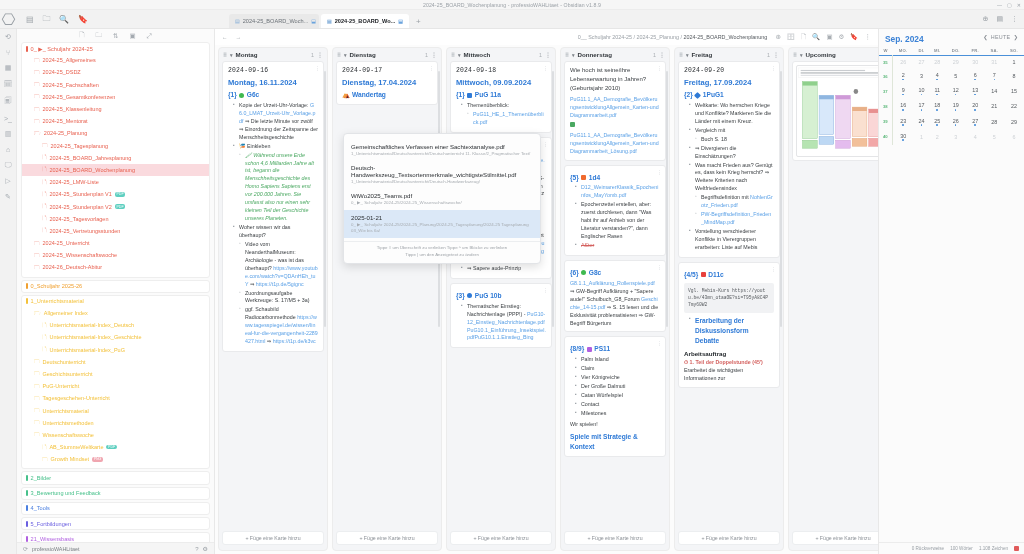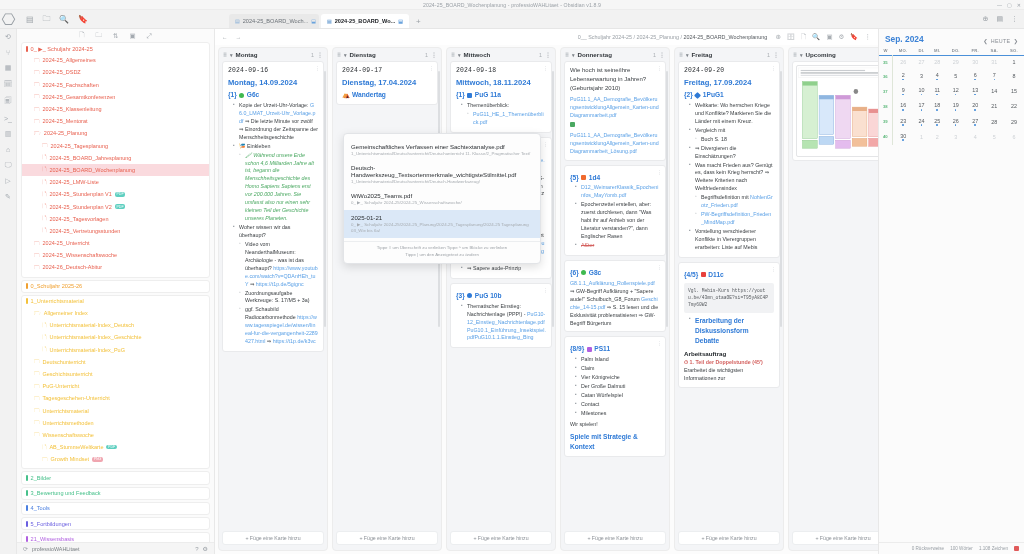--- a/index.html
+++ b/index.html
@@ -126,21 +126,21 @@
   .sg { padding: 3.5px 7px; }
   .sg .t1 { font-size:6.1px; color:#2b2f33; }
   .sg .t2 { font-size:4.4px; color:#a6abb0; line-height:1.45; margin-top:1px; }
   .sg.active { background:#dbe8f7; }
   .pop-foot { border-top:1px solid #eceef0; margin-top:3px; padding: 3px 6px 4px 6px; text-align:center; }
   .pop-foot div { font-size:4.4px; color:#a0a5aa; margin-bottom:2px; }
 
   
   .rightpane { width: 146px; flex:0 0 146px; background:#fbfbfb; border-left:1px solid #e8e8e8;
                display:flex; flex-direction:column; }
-  .cal-head { display:flex; align-items:flex-end; padding: 5px 6px 4px 6px; }
+  .cal-head { display:flex; align-items:flex-start; padding: 5px 6px 4px 6px; }
   .cal-title { font-size:8.4px; font-weight:bold; color:#4a4f54; }
   .cal-title span { color:#3b82d6; }
   .cal-nav { margin-left:auto; display:flex; align-items:center; gap:3px; font-size:5.4px; color:#8b9096; }
   .cal-nav .today { letter-spacing:.3px; }
   table.cal { width: 100%; border-collapse: collapse; }
   table.cal th { font-size:4.2px; color:#8b9096; font-weight:bold; padding-bottom:2px; letter-spacing:.2px;}
   table.cal thead tr { border-bottom: 1px solid #4a90d9; }
   table.cal td { text-align:center; font-size:5.4px; color:#54595e; padding: 3px 0 4px 0; position:relative; }
   table.cal td.wk { font-size:4.2px; color:#5cb87a; font-weight:bold; border-right:1px solid #dfe6d9; }
   table.cal td.out { color:#cdd1d5; }
@@ -434,21 +434,21 @@
               <span class="grip">⠿</span>
               <span class="chev">▾</span>
               <span>Montag</span>
               <span class="cnt">1</span>
               <span class="dots">⋮</span>
             </div>
             <div class="lane-body">
               <div class="card">
                 <span class="kebab">⋮</span>
                 <div class="date-mono">2024-09-16</div>
-                <div class="h-blue">Montag, 14.09.2024</div>
+                <div class="h-blue">Montag, 16.11.2024</div>
                 <div class="h-sub">
                   <span>{1}</span>
                   <span class="ci" style="background: rgb(63, 185, 80);"></span>
                   <span>G6c</span>
                 </div>
                 <ul>
                   <li class="">Kopie der Urzeit-Uhr-Vorlage: <span class="lnk">G6.0_LMAT_Urzeit-Uhr_Vorlage.pdf</span> ⇒ Die letzte Minute vor zwölf ⇒ Einordnung der Zeitspanne der Menschheitsgeschichte</li>
                   <li class="">🎏 Einkleben</li>
                   <li class="circ" style="margin-left: 6px;"><span class="green-i">🖌 Während unsere Erde schon 4,6 Milliarden Jahre alt ist, begann die Menschheitsgeschichte des Homo Sapiens Sapiens erst vor 200.000 Jahren. Sie umfasst also nur einen sehr kleinen Teil der Geschichte unseres Planeten.</span></li>
                   <li class="">Woher wissen wir das überhaupt?</li>
@@ -489,21 +489,21 @@
               <span class="grip">⠿</span>
               <span class="chev">▾</span>
               <span>Mittwoch</span>
               <span class="cnt">1</span>
               <span class="dots">⋮</span>
             </div>
             <div class="lane-body">
               <div class="card">
                 <span class="kebab">⋮</span>
                 <div class="date-mono">2024-09-18</div>
-                <div class="h-blue">Mittwoch, 18.11.2024</div>
+                <div class="h-blue">Mittwoch, 09.09.2024</div>
                 <div class="h-sub">
                   <span>{1}</span>
                   <span class="sq" style="background: rgb(47, 122, 214);"></span>
                   <span>PuG 11a</span>
                 </div>
                 <ul>
                   <li class="">Themenüberblick:</li>
                   <li class="circ" style="margin-left: 6px;"><span class="lnk">PuG11_HE_1_Themenüberblick.pdf</span></li>
                 </ul>
               </div>

